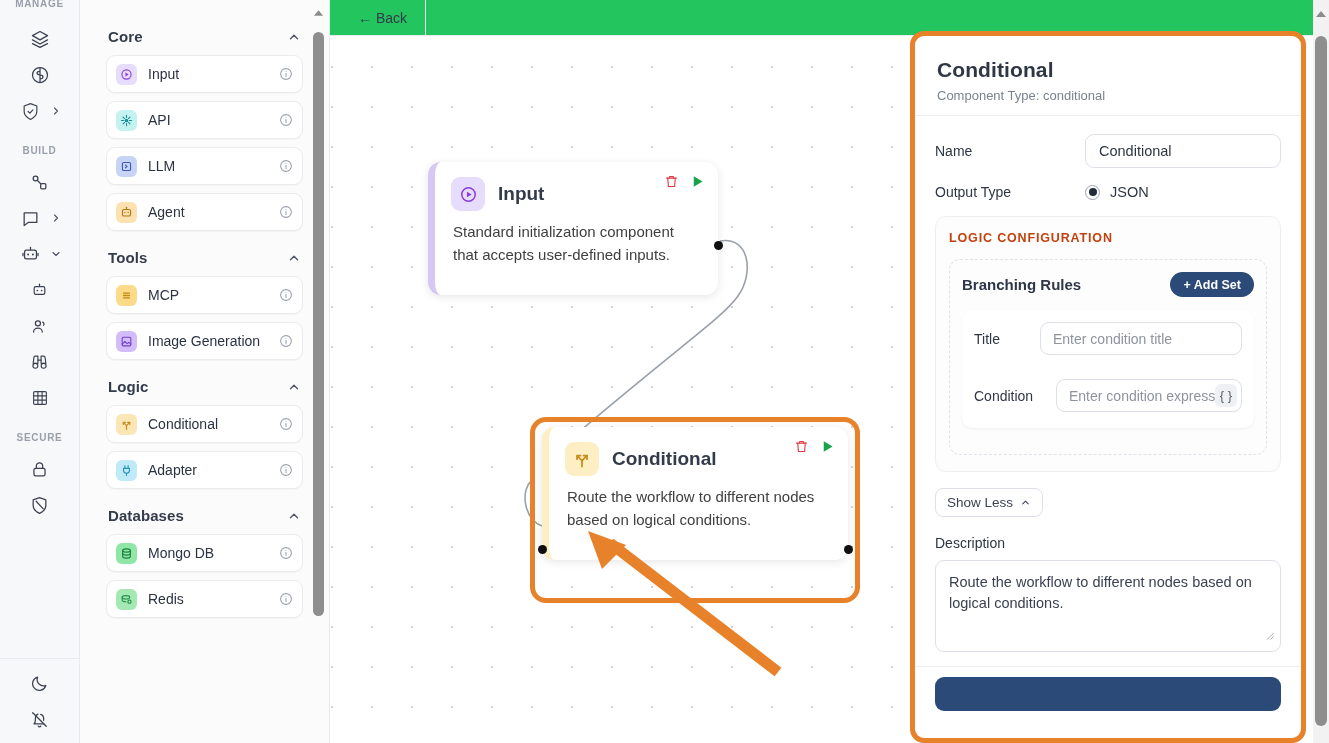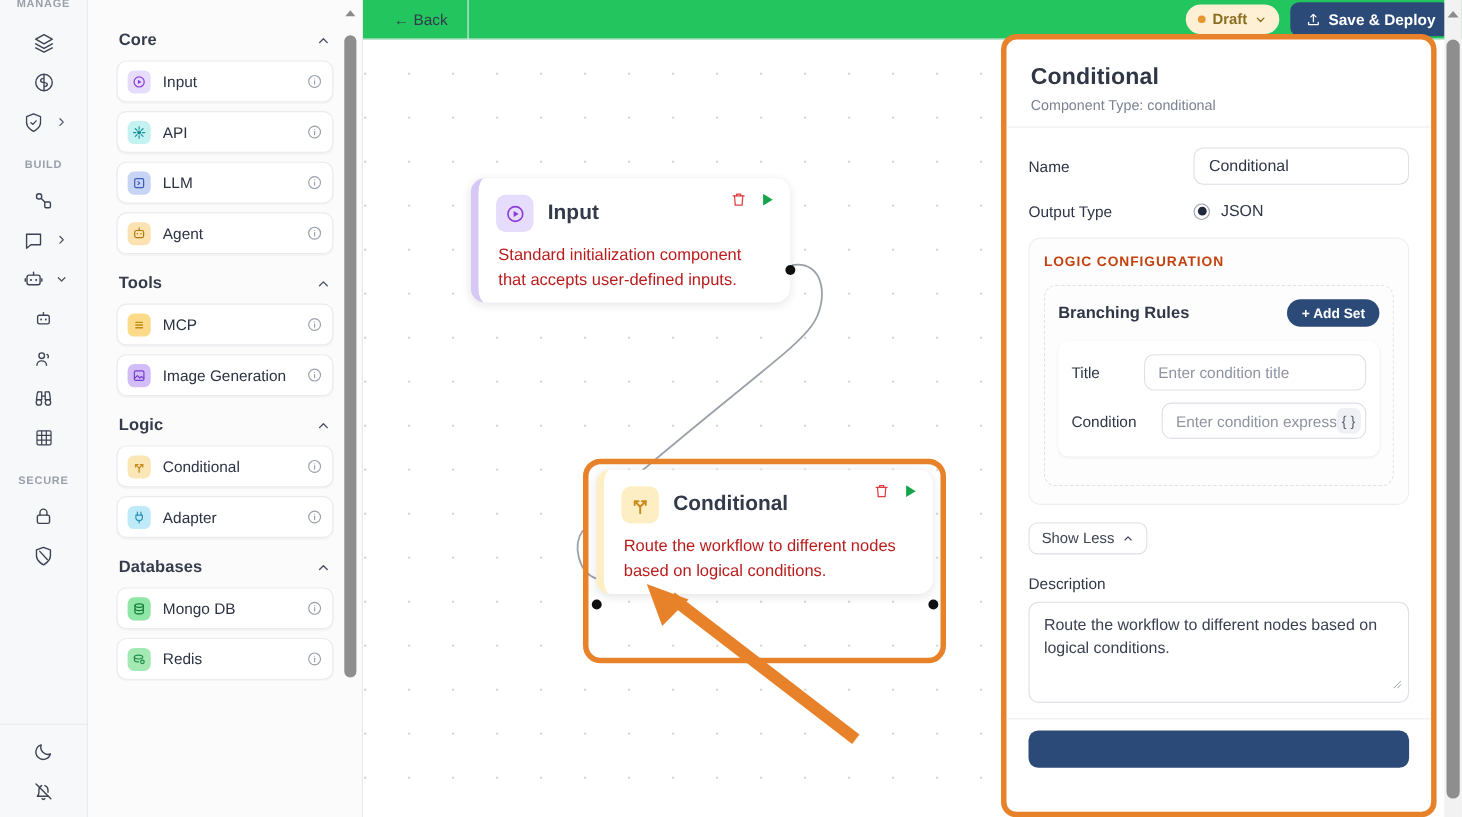--- a/index.html
+++ b/index.html
@@ -120,21 +120,21 @@
 
   
   .node {
     position: absolute; background: #fff;
     border-radius: 13px;
     box-shadow: 0 2px 9px rgba(16,24,40,.11);
   }
   .node-head { display: flex; align-items: center; gap: 13px; padding: 15px 16px 0 16px; }
   .node-ico { width: 34px; height: 34px; border-radius: 9px; display:flex; align-items:center; justify-content:center; flex:none; }
   .node-title { font-size: 19px; font-weight: 700; color: #333b4b; }
-  .node-desc { font-size: 15px; line-height: 1.55; color: #b91c1c; padding: 9px 18px 8px 18px; }
+  .node-desc { font-size: 15px; line-height: 1.55; color: #404040; padding: 9px 18px 28px 18px; }
   .node-actions { position: absolute; top: 12px; right: 13px; display: flex; gap: 11px; align-items:center; }
   .port { position: absolute; width: 9px; height: 9px; border-radius: 50%; background: #101010; }
 
   #node-input {
     left: 98px; top: 126px; width: 290px;
     border-left: 7px solid #d6c8f5;
   }
   #node-cond-sel {
     position:absolute; left: 200px; top: 381px; width: 330px; height: 186px;
     border: 5px solid #e8822a; border-radius: 16px; background: transparent;
@@ -190,21 +190,21 @@
   .rules-title { font-size: 15px; font-weight: 700; color: #2f3645; }
   .addset-btn {
     background: #2b4a77; color: #fff; border-radius: 15px;
     height: 25px; padding: 0 13px; display: flex; align-items: center;
     font-size: 12.5px; font-weight: 700;
   }
   .rule-card {
     background: #fff; border-radius: 10px; padding: 12px 12px 16px 12px;
     box-shadow: 0 1px 3px rgba(16,24,40,.06);
   }
-  .rrow { display: flex; align-items: center; margin-bottom: 11px; }
+  .rrow { display: flex; align-items: center; margin-bottom: 24px; }
   .rlabel { font-size: 14px; color: #2e3545; width: 66px; flex: none; }
   .rinput {
     flex: 1; height: 33px; border: 1px solid #dde0e6; border-radius: 9px;
     display: flex; align-items: center; padding: 0 12px;
     font-size: 14px; color: #8d939f; background: #fff; position: relative; overflow:hidden;
   }
   .rinput.cond { margin-left: 16px; }
   .brace {
     position: absolute; right: 4px; top: 4px; bottom: 4px; width: 22px;
     background: #eef0f4; border-radius: 6px;
@@ -653,41 +653,20 @@
           </svg>
       </span>
       <div class="lib-sb-thumb"></div>
     </div>
   </div>
 
   <div class="canvas-wrap">
 
     <div class="topbar">
       <div class="back-btn">← Back</div>
-      <div class="topbar-right">
-        <div class="draft-pill">
-          <span class="draft-dot"></span>
-          <span>Draft</span>
-          <span style="display:flex;">
-            <svg width="12" height="12" viewBox="0 0 24 24" fill="none" stroke="#8a6d1f" stroke-width="2.4" stroke-linecap="round" stroke-linejoin="round">
-                <polyline points="6 9 12 15 18 9"></polyline>
-              </svg>
-          </span>
-        </div>
-        <div class="deploy-btn">
-          <span style="display:flex;">
-            <svg width="14" height="14" viewBox="0 0 24 24" fill="none" stroke="#fff" stroke-width="2" stroke-linecap="round" stroke-linejoin="round">
-                <path d="M12 15V4"></path>
-                <polyline points="8 7.5 12 3.5 16 7.5"></polyline>
-                <path d="M4.5 16v3.5h15V16"></path>
-              </svg>
-          </span>
-          <span>Save &amp; Deploy</span>
-        </div>
-      </div>
     </div>
 
     <div class="canvas">
 
       <svg class="edges" width="999" height="707">
         <path d="M 390 205 C 420 200 424 238 408 260 C 392 282 360 302 250 395" fill="none" stroke="#9aa0a8" stroke-width="1.6"></path>
         <path d="M 212 490 C 196 484 190 460 200 446" fill="none" stroke="#9aa0a8" stroke-width="1.6"></path>
       </svg>
 
       <div class="node" id="node-input">

